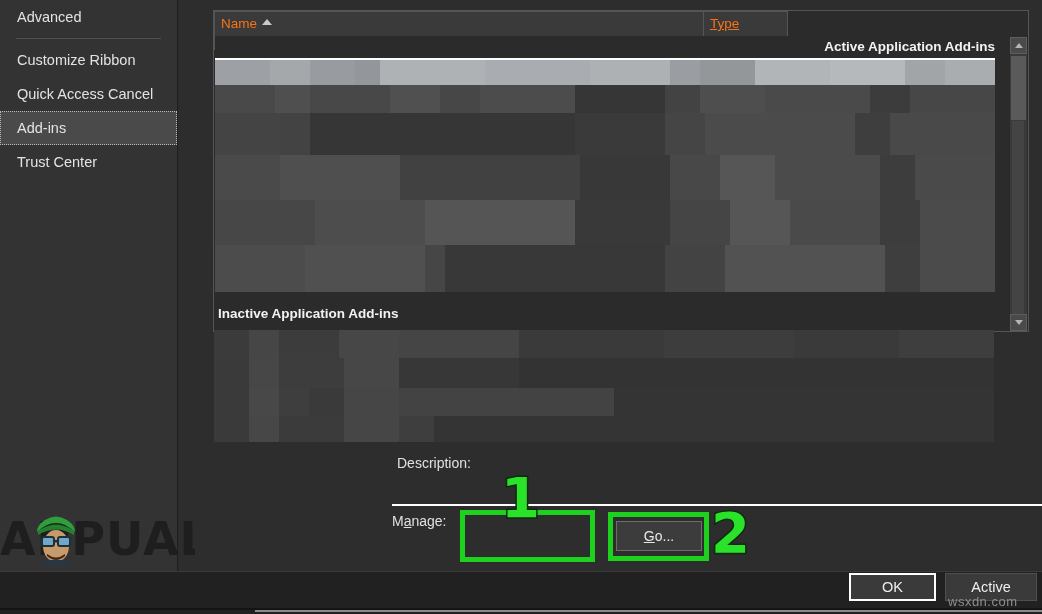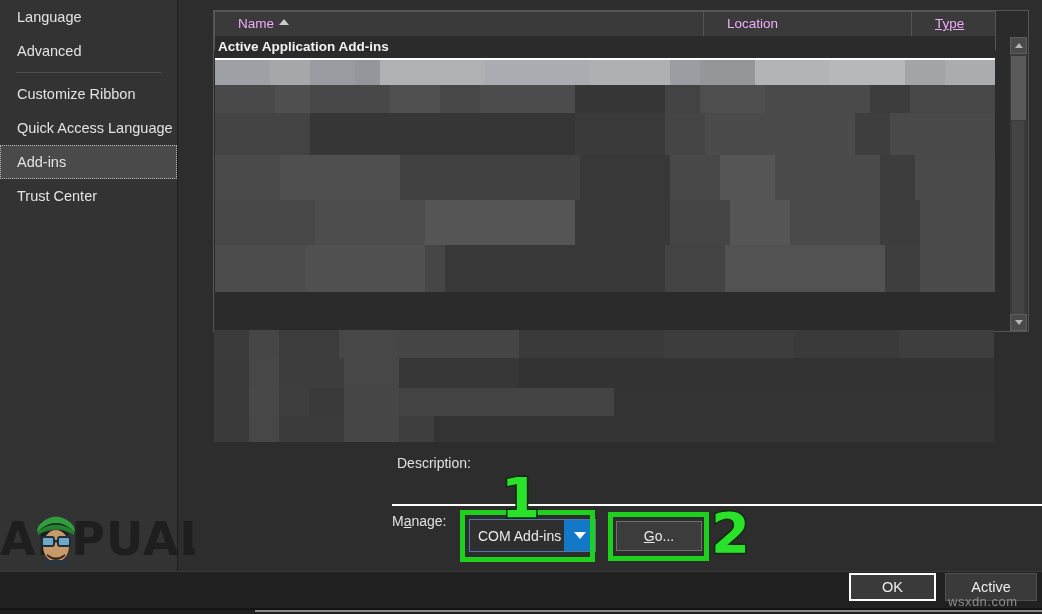--- a/index.html
+++ b/index.html
@@ -85,22 +85,22 @@
     display: flex;
   }
   .col-head {
     background: #3a3a3a;
     border: 1px solid #555;
     border-left: none;
     box-sizing: border-box;
     height: 39px;
     line-height: 23px;
     font-size: 13.5px;
-    color: #f0abfc;
-    padding-left: 23px;
+    color: #f97316;
+    padding-left: 6px;
     white-space: nowrap;
     overflow: hidden;
     position: relative;
   }
   .col-head:first-child { border-left: 1px solid #555; }
   .col-name     { width: 490px; }
   .col-location { width: 208px; }
   .col-type     { width: 84px; text-decoration: underline; }
   .sort-arrow {
     display: inline-block;
@@ -358,57 +358,51 @@
     background: #141414;
   }
 </style>
 </head>
 <body>
 
 <div id="dialog">
 
   <div id="sidebar">
     <div class="nav-item">
-      <span>Language</span>
-    </div>
-    <div class="nav-item">
       <span>Advanced</span>
     </div>
     <div class="nav-sep"></div>
     <div class="nav-item">
       <span>Customize Ribbon</span>
     </div>
     <div class="nav-item">
-      <span>Quick Access Language</span>
+      <span>Quick Access Cancel</span>
     </div>
     <div class="nav-item selected">
       <span>Add-ins</span>
     </div>
     <div class="nav-item">
       <span>Trust Center</span>
     </div>
   </div>
 
   <div id="content">
 
     <div id="listview">
 
       <div id="header-row">
         <div class="col-head col-name">
           <span>Name</span><span class="sort-arrow"></span>
-        </div>
-        <div class="col-head col-location">
-          <span>Location</span>
         </div>
         <div class="col-head col-type">
           <span>Type</span>
         </div>
       </div>
 
-      <div class="group-head" style="top:25px;">
+      <div class="group-head" style="top:25px;text-align:right;">
         <span>Active Application Add-ins</span>
       </div>
       <div class="group-underline" style="top:47px;"></div>
 
       <div class="row-selected" style="top:49px;"></div>
       <div class="blur-band" style="left:1px;top:49px;width:780px;height:25px;">
         <div class="blk" style="left:0;top:0;width:55px;height:25px;background:#9da1a5;"></div>
         <div class="blk" style="left:55px;top:0;width:40px;height:25px;background:#a4a8ab;"></div>
         <div class="blk" style="left:95px;top:0;width:45px;height:25px;background:#989ca0;"></div>
         <div class="blk" style="left:140px;top:0;width:25px;height:25px;background:#93979b;"></div>
@@ -469,20 +463,23 @@
         <div class="blk" style="left:0;top:160px;width:90px;height:47px;background:#4c4c4c;"></div>
         <div class="blk" style="left:90px;top:160px;width:120px;height:47px;background:#505050;"></div>
         <div class="blk" style="left:210px;top:160px;width:20px;height:47px;background:#464646;"></div>
         <div class="blk" style="left:230px;top:160px;width:220px;height:47px;background:#383838;"></div>
         <div class="blk" style="left:450px;top:160px;width:60px;height:47px;background:#434343;"></div>
         <div class="blk" style="left:510px;top:160px;width:160px;height:47px;background:#525252;"></div>
         <div class="blk" style="left:670px;top:160px;width:35px;height:47px;background:#3e3e3e;"></div>
         <div class="blk" style="left:705px;top:160px;width:75px;height:47px;background:#4b4b4b;"></div>
       </div>
 
+      <div class="group-head" style="top:292px;">
+        <span>Inactive Application Add-ins</span>
+      </div>
 
       <div id="list-scroll">
         <div class="sb-btn up">
           <span class="sb-arrow-up"></span>
         </div>
         <div id="sb-thumb"></div>
         <div id="sb-track"></div>
         <div class="sb-btn down">
           <span class="sb-arrow-down"></span>
         </div>
@@ -521,26 +518,20 @@
       <div class="blk" style="left:130px;top:86px;width:55px;height:26px;background:#464646;"></div>
       <div class="blk" style="left:185px;top:86px;width:35px;height:26px;background:#3e3e3e;"></div>
       <div class="blk" style="left:220px;top:86px;width:560px;height:26px;background:#343434;"></div>
     </div>
 
     <div id="description-label">Description:</div>
     <div id="separator"></div>
 
     <div id="manage-label">M<span class="ul">a</span>nage:</div>
 
-    <div id="combo">
-      <span id="combo-value">COM Add-ins</span>
-      <span id="combo-arrow-btn">
-        <span id="combo-arrow"></span>
-      </span>
-    </div>
 
     <div id="go-button"><span class="ul">G</span>o...</div>
 
     <div class="hl-box" id="hl-1"></div>
     <div class="hl-box" id="hl-2"></div>
     <div class="marker-num" id="marker-1">1</div>
     <div class="marker-num" id="marker-2">2</div>
   </div>
 
   <div id="footer">

